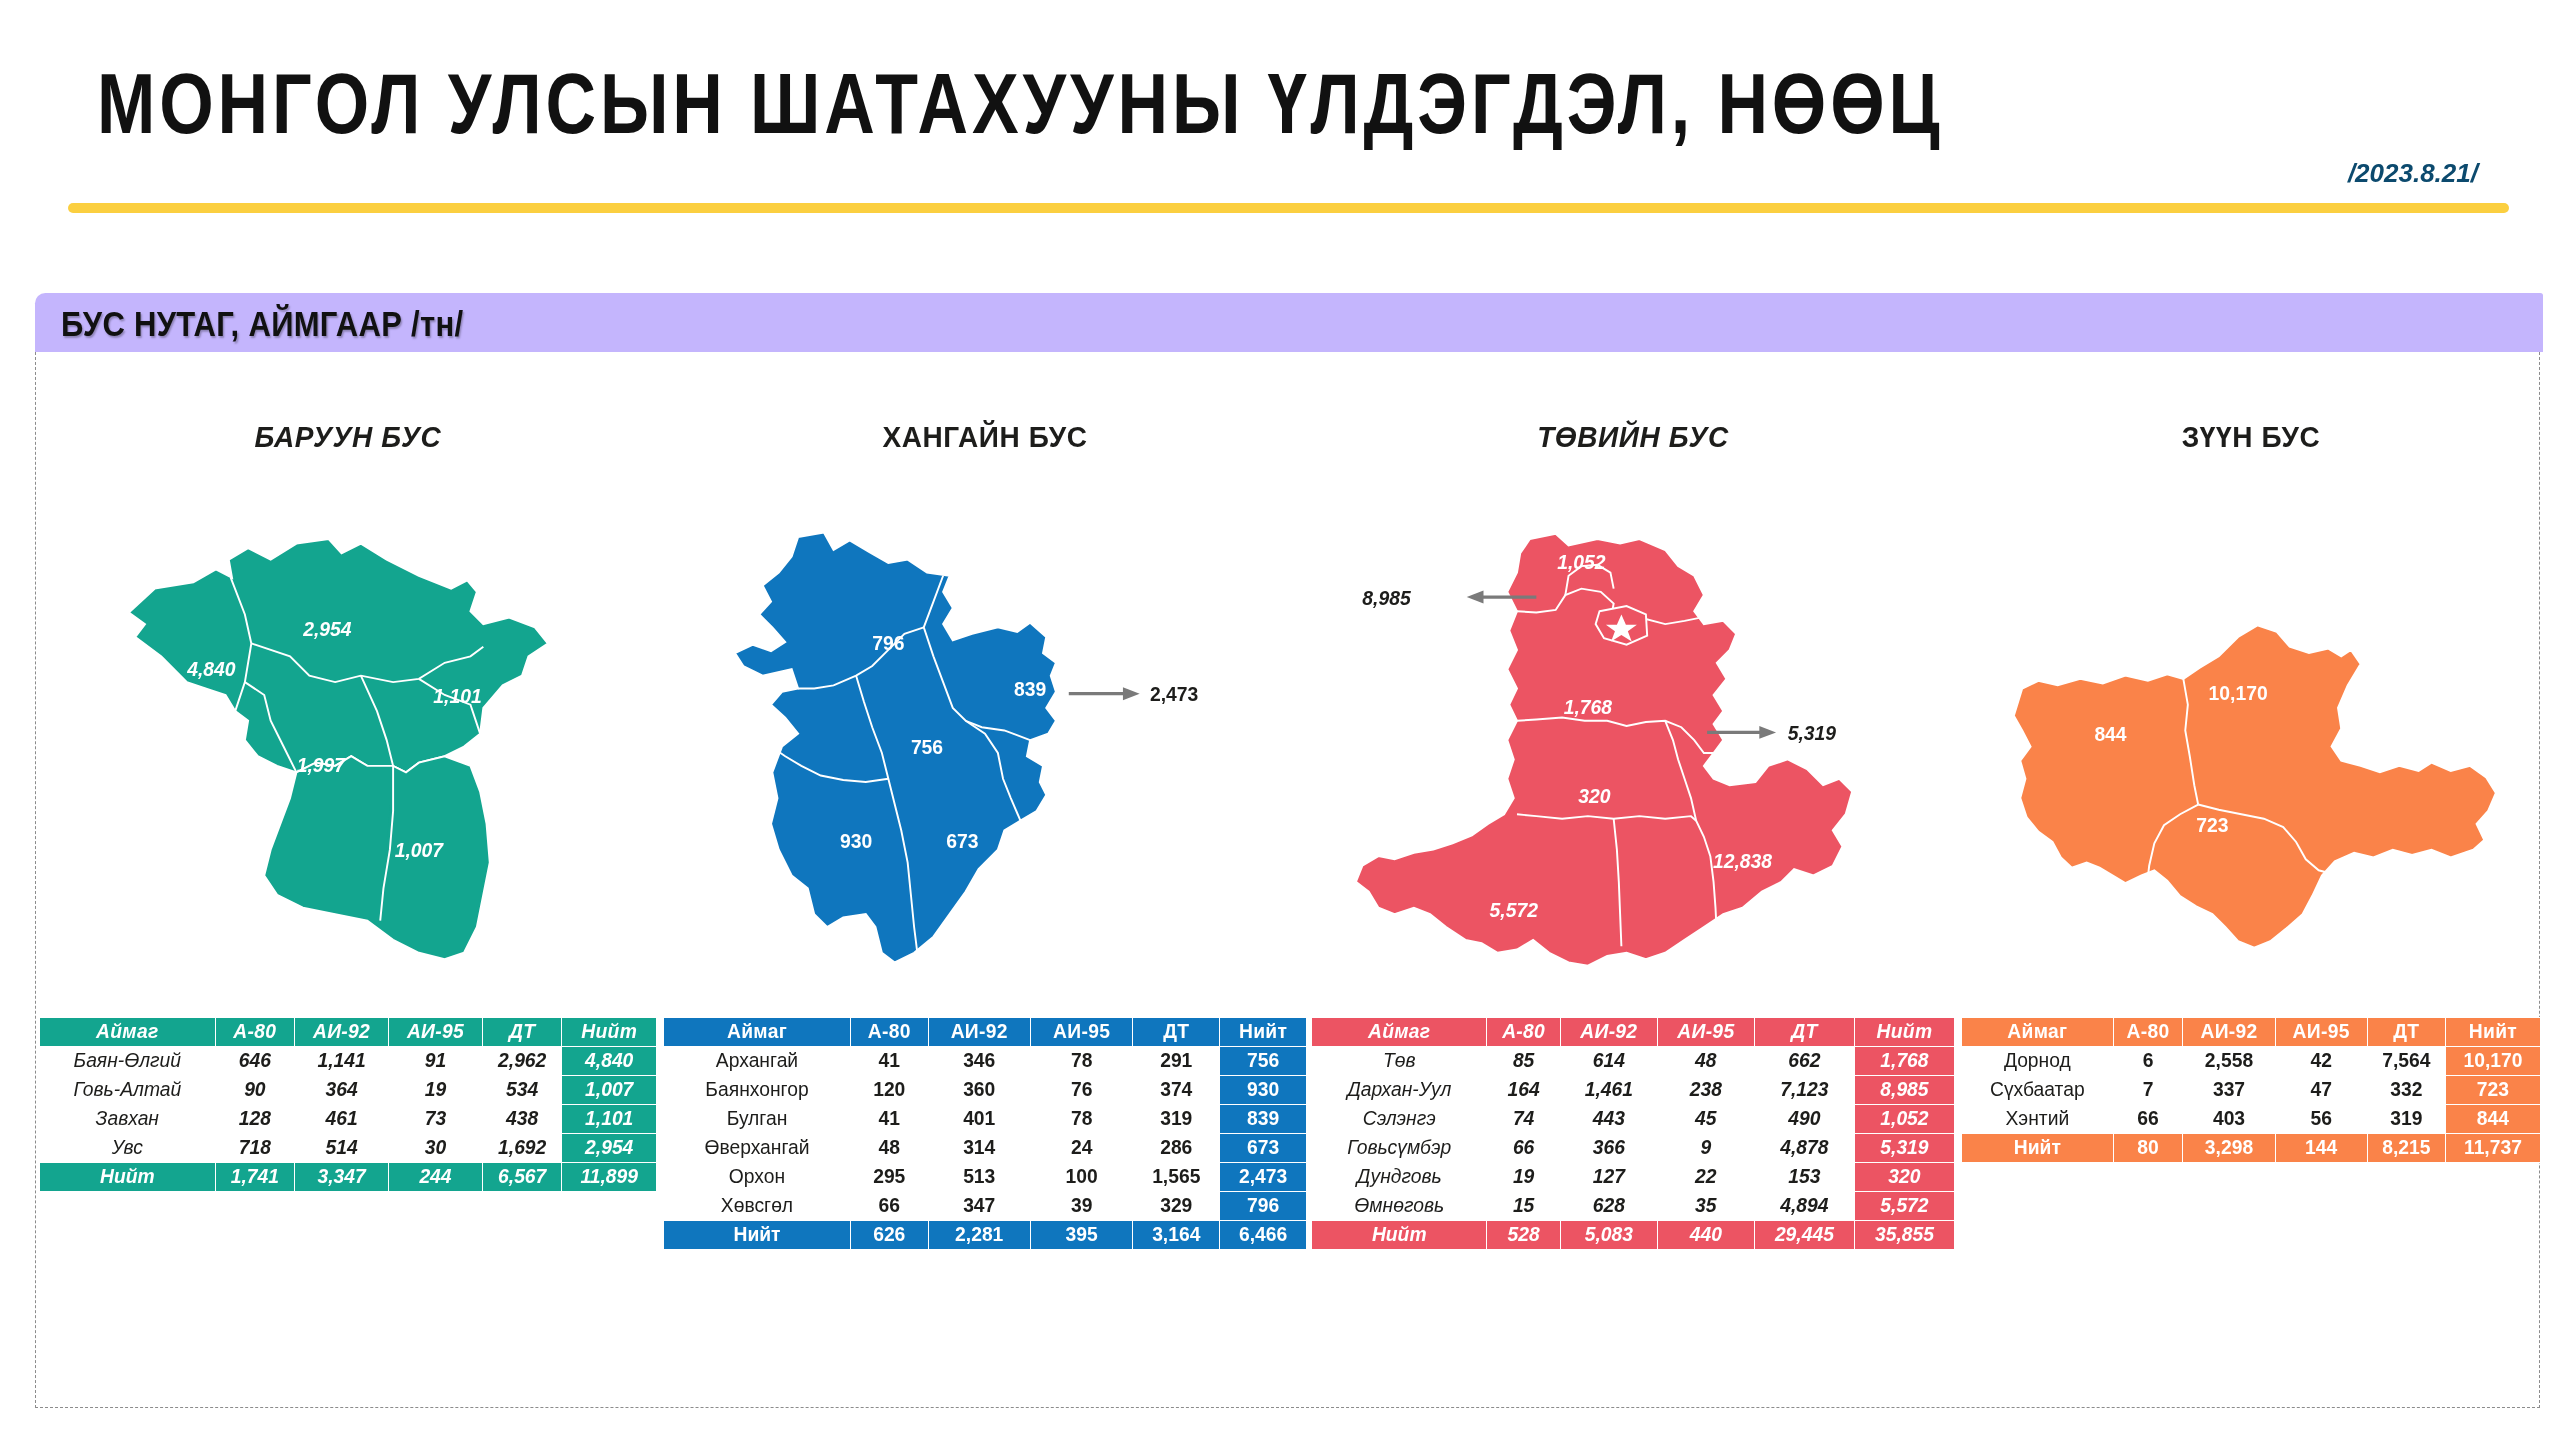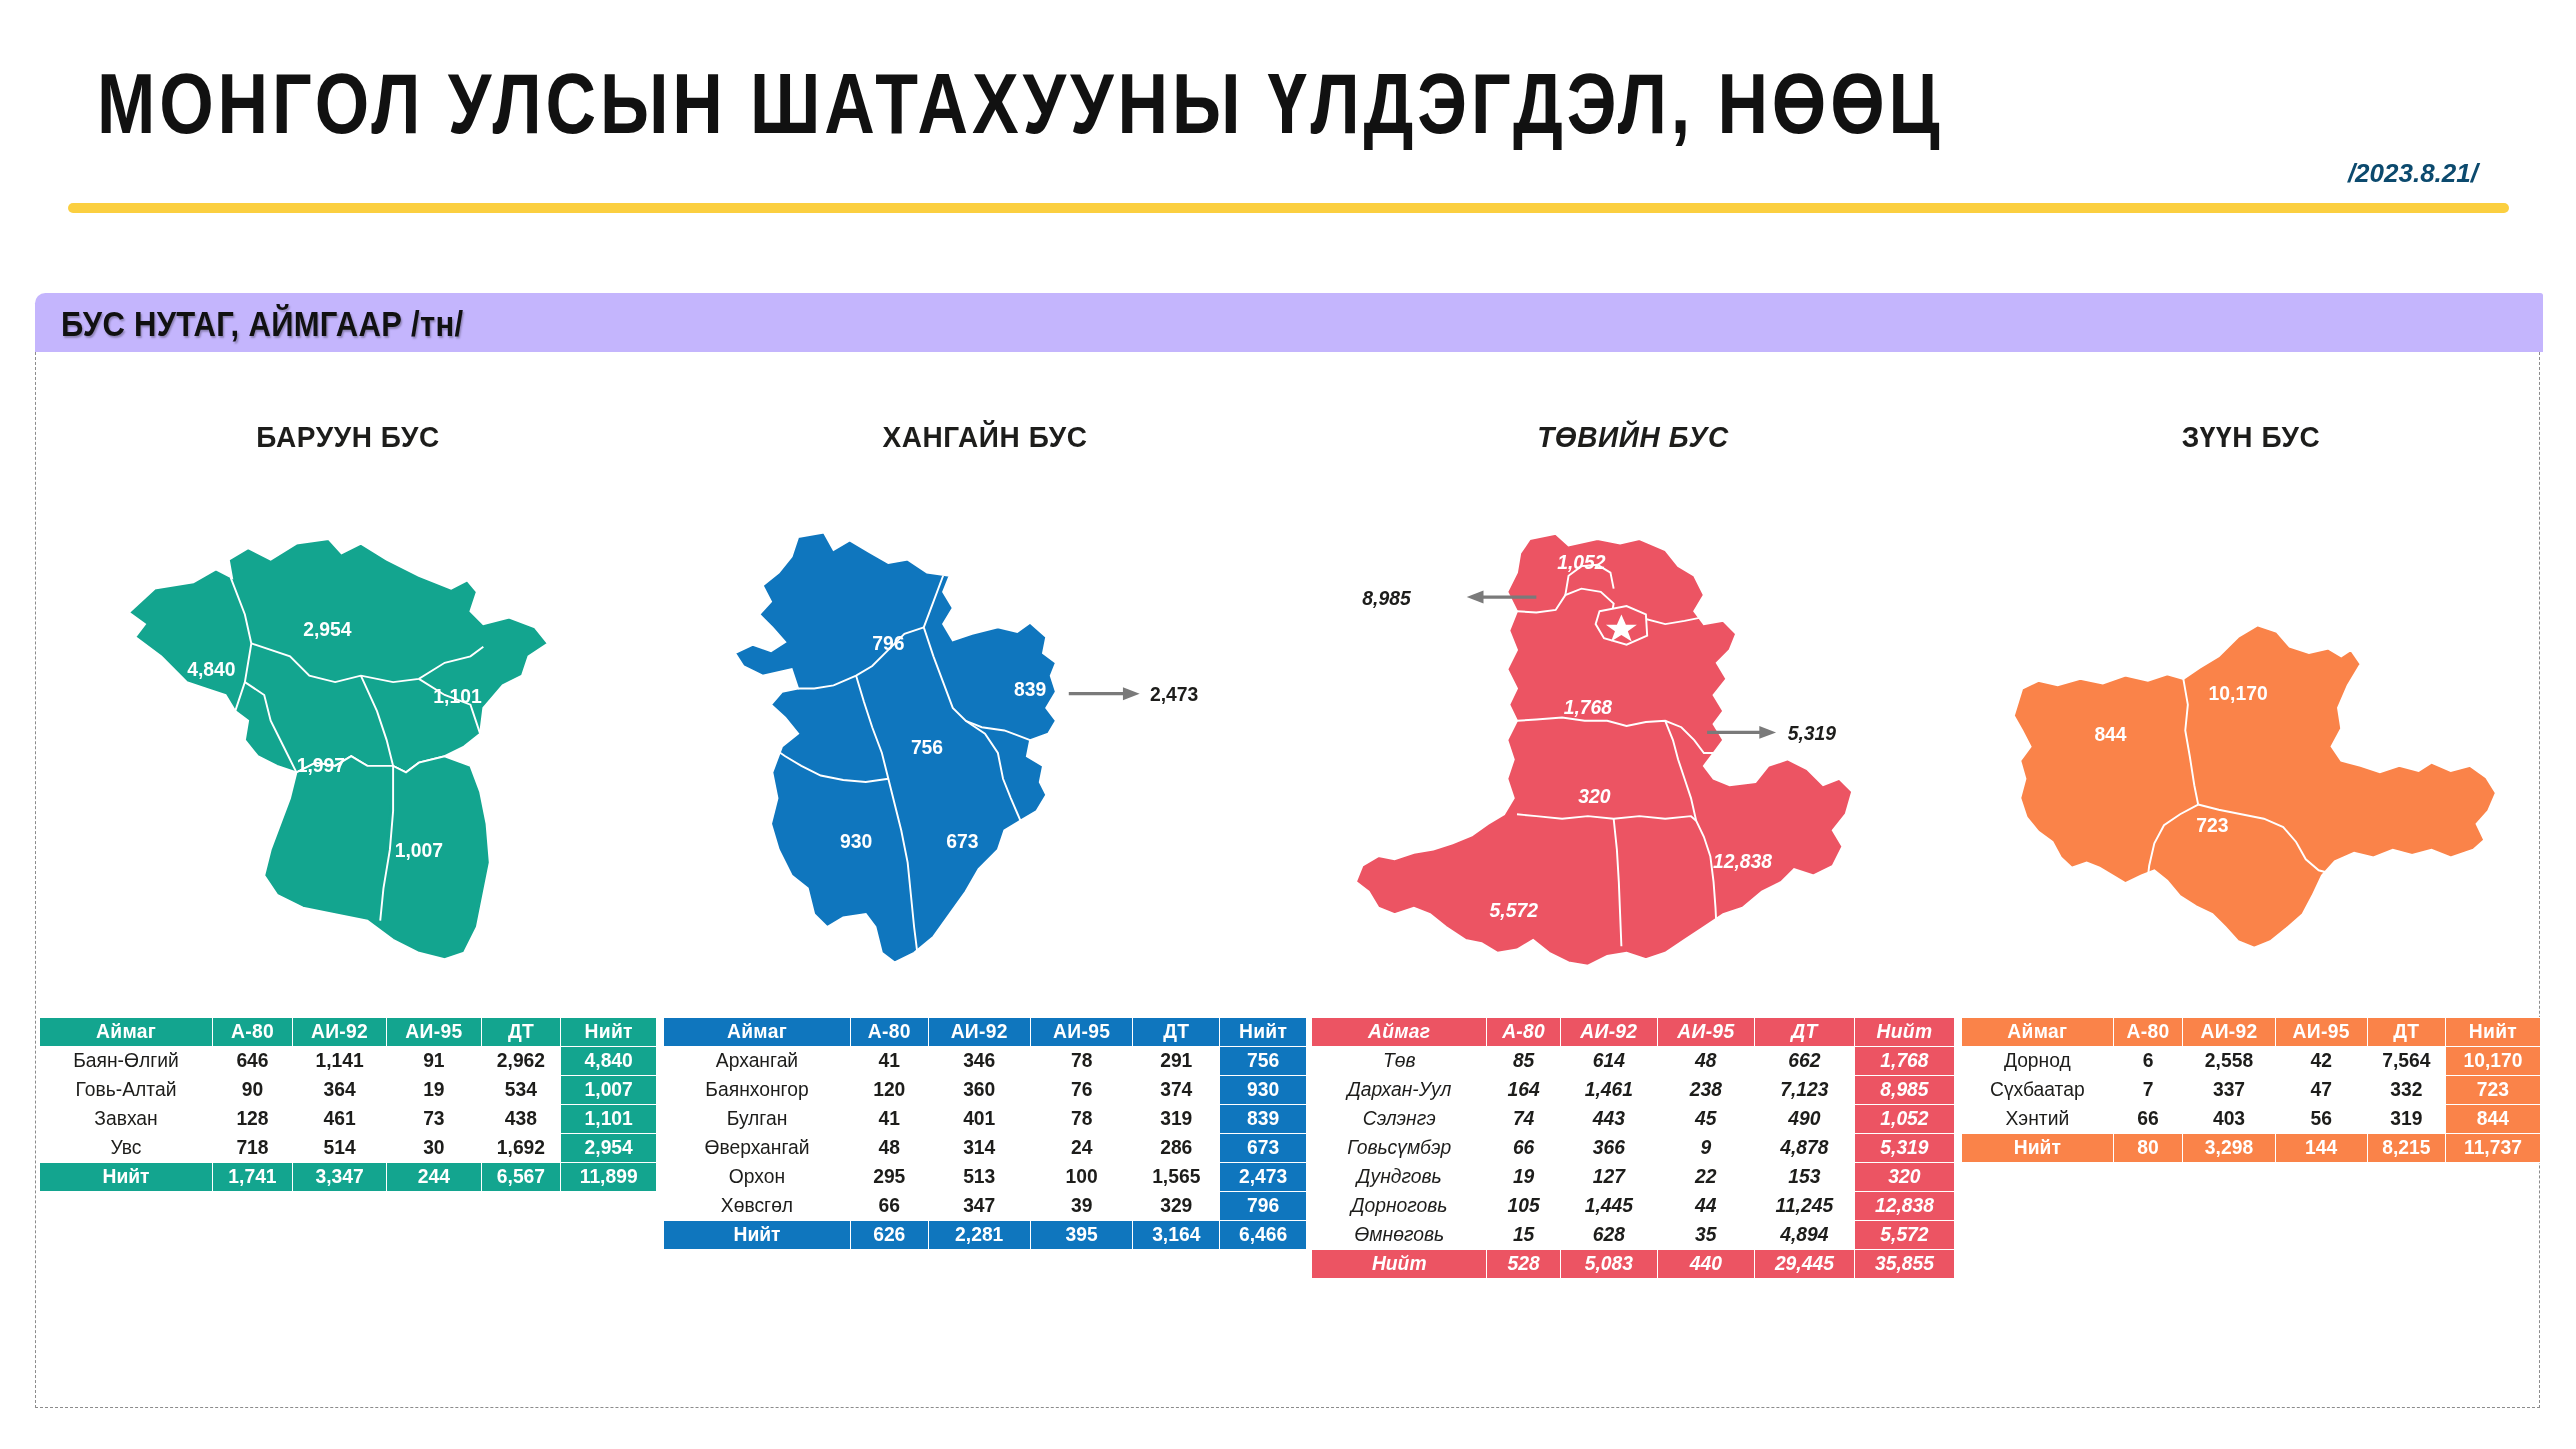--- a/index.html
+++ b/index.html
@@ -55,21 +55,21 @@
     position:absolute;left:35px;top:352px;
     width:2505px;height:1056px;
     border-left:1.9px dashed #8c8c8c;
     border-right:1.9px dashed #8c8c8c;
     border-bottom:1.9px dashed #8c8c8c;
     box-sizing:border-box;
   }
 
   
   .region{position:absolute;top:386px;height:1005px;}
-  .r0{left:39px;width:618px;}
+  .r0{left:39px;width:618px;font-style:italic;}
   .r1{left:663px;width:644px;}
   .r2{left:1311px;width:644px;font-style:italic;}
   .r3{left:1961px;width:580px;}
 
   .region-title{
     position:absolute;top:35px;left:0;width:100%;
     text-align:center;font-size:28px;font-weight:600;
     color:#1d1d1b;letter-spacing:0.6px;
     font-family:"Liberation Sans Narrow","Liberation Sans",sans-serif;
     transform:scaleY(1.06);
@@ -393,28 +393,20 @@
           </tr>
         <tr>
             <td class="name">Дундговь</td>
             <td class="val">19</td>
             <td class="val">127</td>
             <td class="val">22</td>
             <td class="val">153</td>
             <td class="tot">320</td>
           </tr>
         <tr>
-            <td class="name">Дорноговь</td>
-            <td class="val">105</td>
-            <td class="val">1,445</td>
-            <td class="val">44</td>
-            <td class="val">11,245</td>
-            <td class="tot">12,838</td>
-          </tr>
-        <tr>
             <td class="name">Өмнөговь</td>
             <td class="val">15</td>
             <td class="val">628</td>
             <td class="val">35</td>
             <td class="val">4,894</td>
             <td class="tot">5,572</td>
           </tr>
         <tr class="sum">
             <td>Нийт</td>
             <td>528</td>

